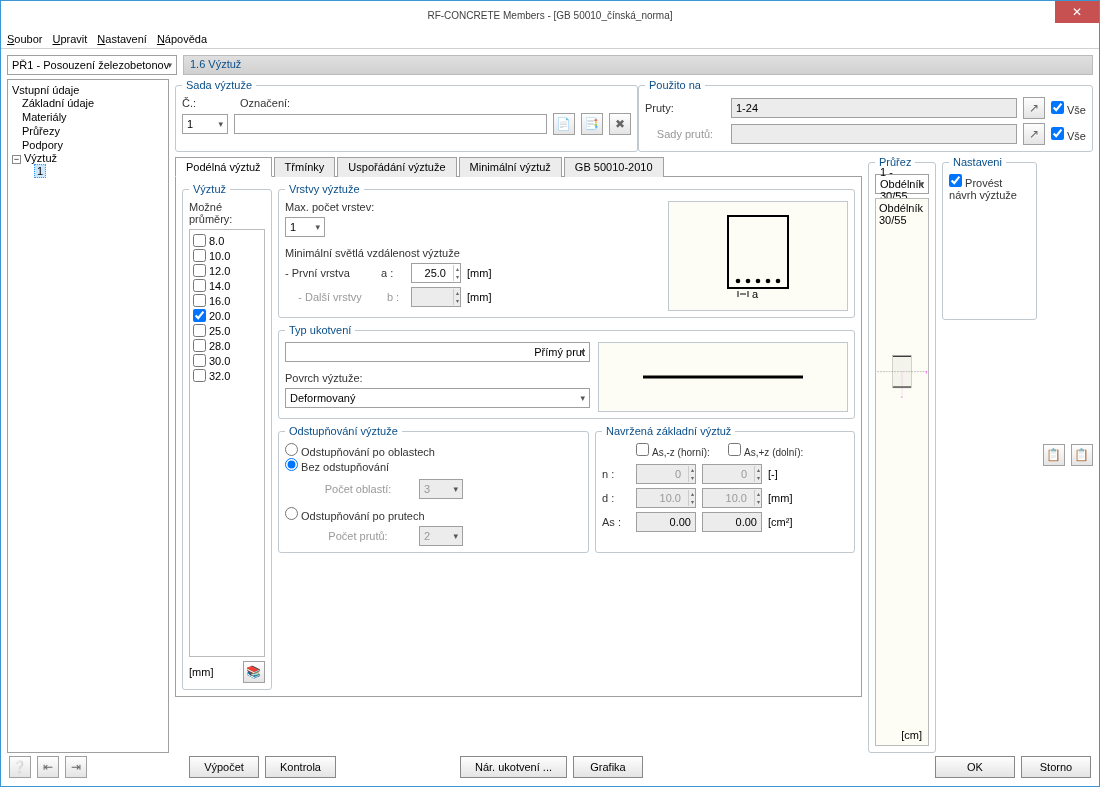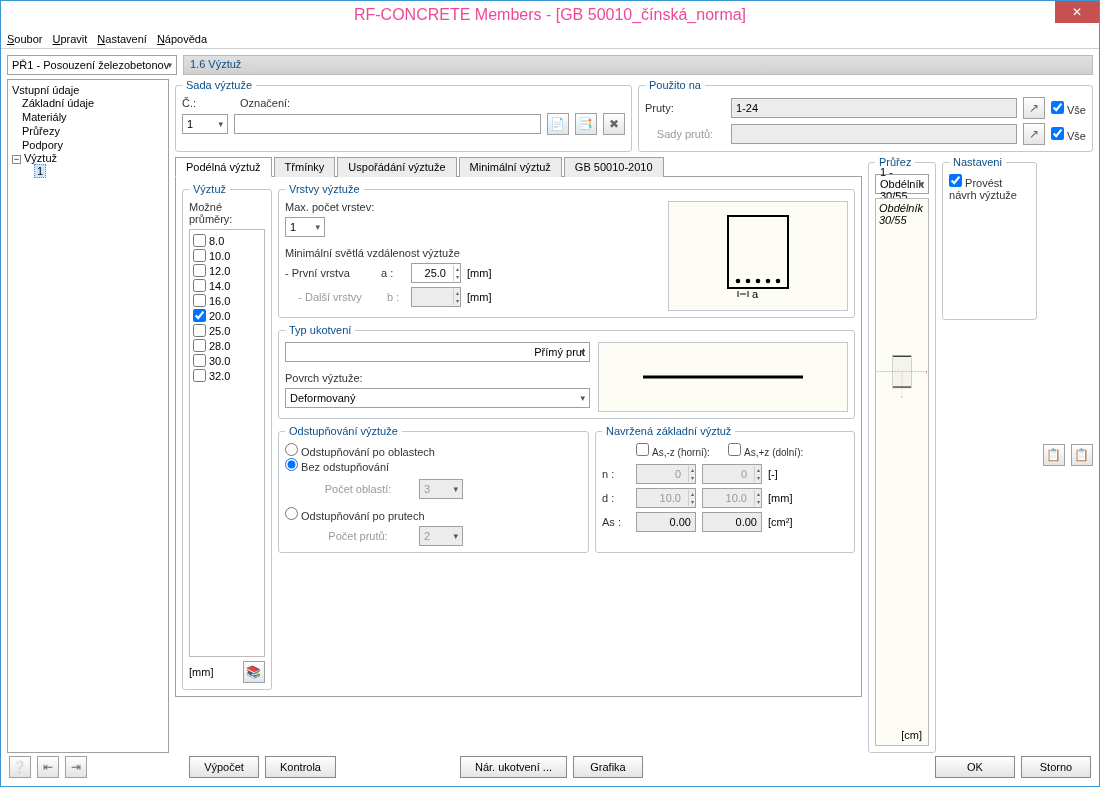--- a/index.html
+++ b/index.html
@@ -1,18 +1,18 @@
 <!DOCTYPE html>
 <html><head>
 <meta charset="utf-8">
 <style>
 * { box-sizing: border-box; margin: 0; padding: 0; font-family: "Segoe UI", Tahoma, sans-serif; font-size: 11px; }
 body { background: #fff; width: 1100px; height: 787px; position: relative; border: 1px solid #3a97d4; overflow: hidden; }
 .titlebar { height: 28px; background: #fff; display: flex; align-items: center; justify-content: center; position: relative; }
-.titlebar .title { color: #ec4899; font-size: 16px; }
+.titlebar .title { color: #404040; font-size: 10px; }
 .close-btn { position: absolute; right: 0; top: 0; width: 44px; height: 22px; background: #c75050; color: #fff; display: flex; align-items: center; justify-content: center; font-size: 12px; }
 .menubar { height: 20px; padding: 0 6px; display: flex; gap: 10px; align-items: center; border-bottom: 1px solid #d0d0d0; }
 .menubar span { cursor: default; }
 .menubar span u { text-decoration: underline; }
 .toolbar-row { display: flex; height: 22px; margin: 6px 6px 2px 6px; gap: 6px; }
 .combo { border: 1px solid #a0a0a0; background: #fff; height: 20px; display: flex; align-items: center; padding: 0 4px; position: relative; }
 .combo::after { content: "▾"; position: absolute; right: 4px; font-size: 9px; color: #555; }
 .section-title { background: linear-gradient(#e0e0e0,#d0d0d0); height: 20px; padding: 2px 6px; color: #0a4f8a; border: 1px solid #bbb; font-weight: normal; }
 .body-area { display: flex; padding: 0 6px 6px 6px; gap: 6px; height: 680px; }
 .tree { width: 162px; border: 1px solid #a0a0a0; padding: 4px; background: #fff; font-size: 11px; }
@@ -72,21 +72,21 @@
     <div style="padding-left:0">Vstupní údaje</div>
     <div class="node">Základní údaje</div>
     <div class="node">Materiály</div>
     <div class="node">Průřezy</div>
     <div class="node">Podpory</div>
     <div style="padding-left:0"><span class="plus">−</span><span>Výztuž</span></div>
     <div class="node" style="padding-left:22px"><span class="sel">1</span></div>
   </div>
 
   <div class="main">
-    <div style="display:flex; gap:6px;">
+    <div style="display:flex; gap:0;">
       <fieldset style="flex:1">
         <legend>Sada výztuže</legend>
         <div class="row" style="margin-bottom:4px;">
           <label style="width:52px">Č.:</label>
           <label>Označení:</label>
         </div>
         <div class="row">
           <div class="combo" style="width:46px">
               <span>1</span>
             </div>
@@ -274,21 +274,21 @@
         </div>
       </div>
 
       <div class="right-col">
         <fieldset style="flex:1; display:flex; flex-direction:column;">
           <legend>Průřez</legend>
           <div class="combo" style="width:100%">
               <span>1 - Obdélník 30/55</span>
             </div>
           <div style="border:1px solid #bbb; margin-top:4px; flex:1; background:#fdfdf5; position:relative;">
-            <div style="padding:3px;font-style:italic;">Obdélník 30/55</div>
+            <div style="padding:3px;">Obdélník 30/55</div>
             <svg class="svg-cross" viewBox="0 0 220 290">
               <defs>
                   <pattern id="hatch" width="6" height="6" patternUnits="userSpaceOnUse" patternTransform="rotate(45)">
                     <line x1="0" y1="0" x2="0" y2="6" stroke="#888" stroke-width="1"></line>
                   </pattern>
                 </defs>
               <line x1="5" y1="135" x2="215" y2="135" stroke="#000" stroke-dasharray="8 4"></line>
               <rect x="70" y="66" width="80" height="138" fill="url(#hatch)" stroke="#555"></rect>
               <rect x="72" y="68" width="76" height="4" fill="#000"></rect>
               <rect x="72" y="198" width="76" height="4" fill="#000"></rect>

